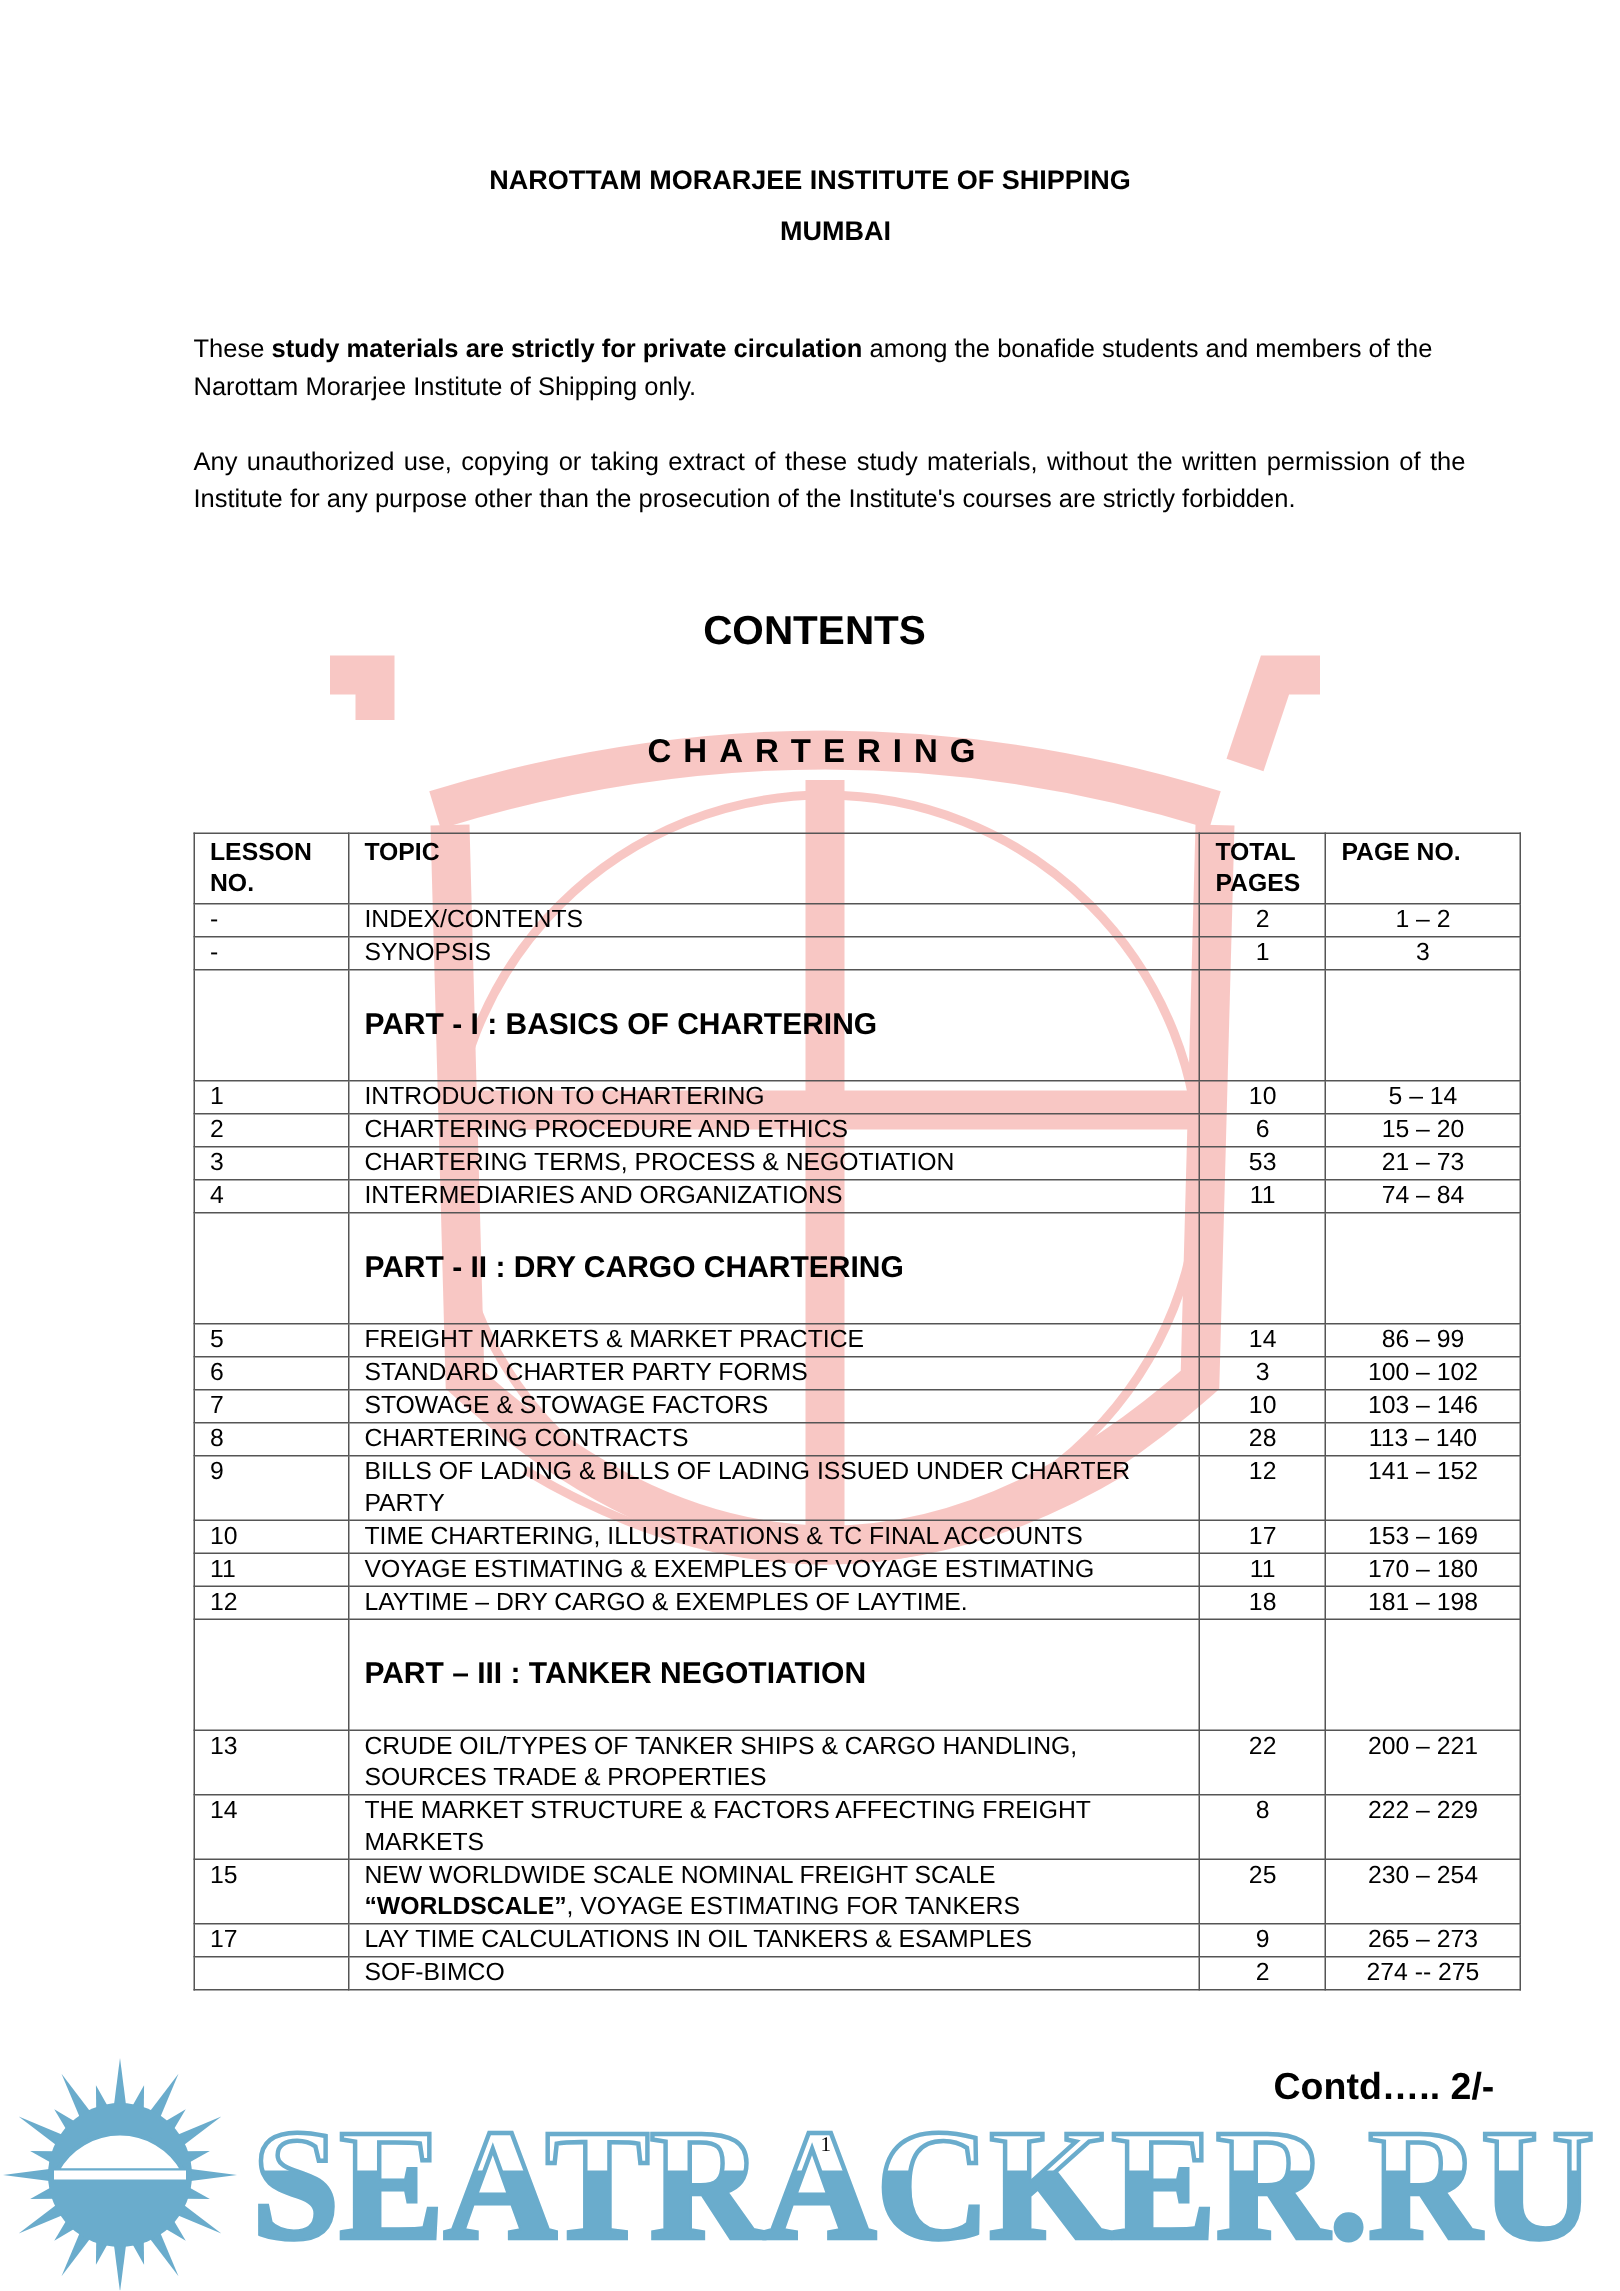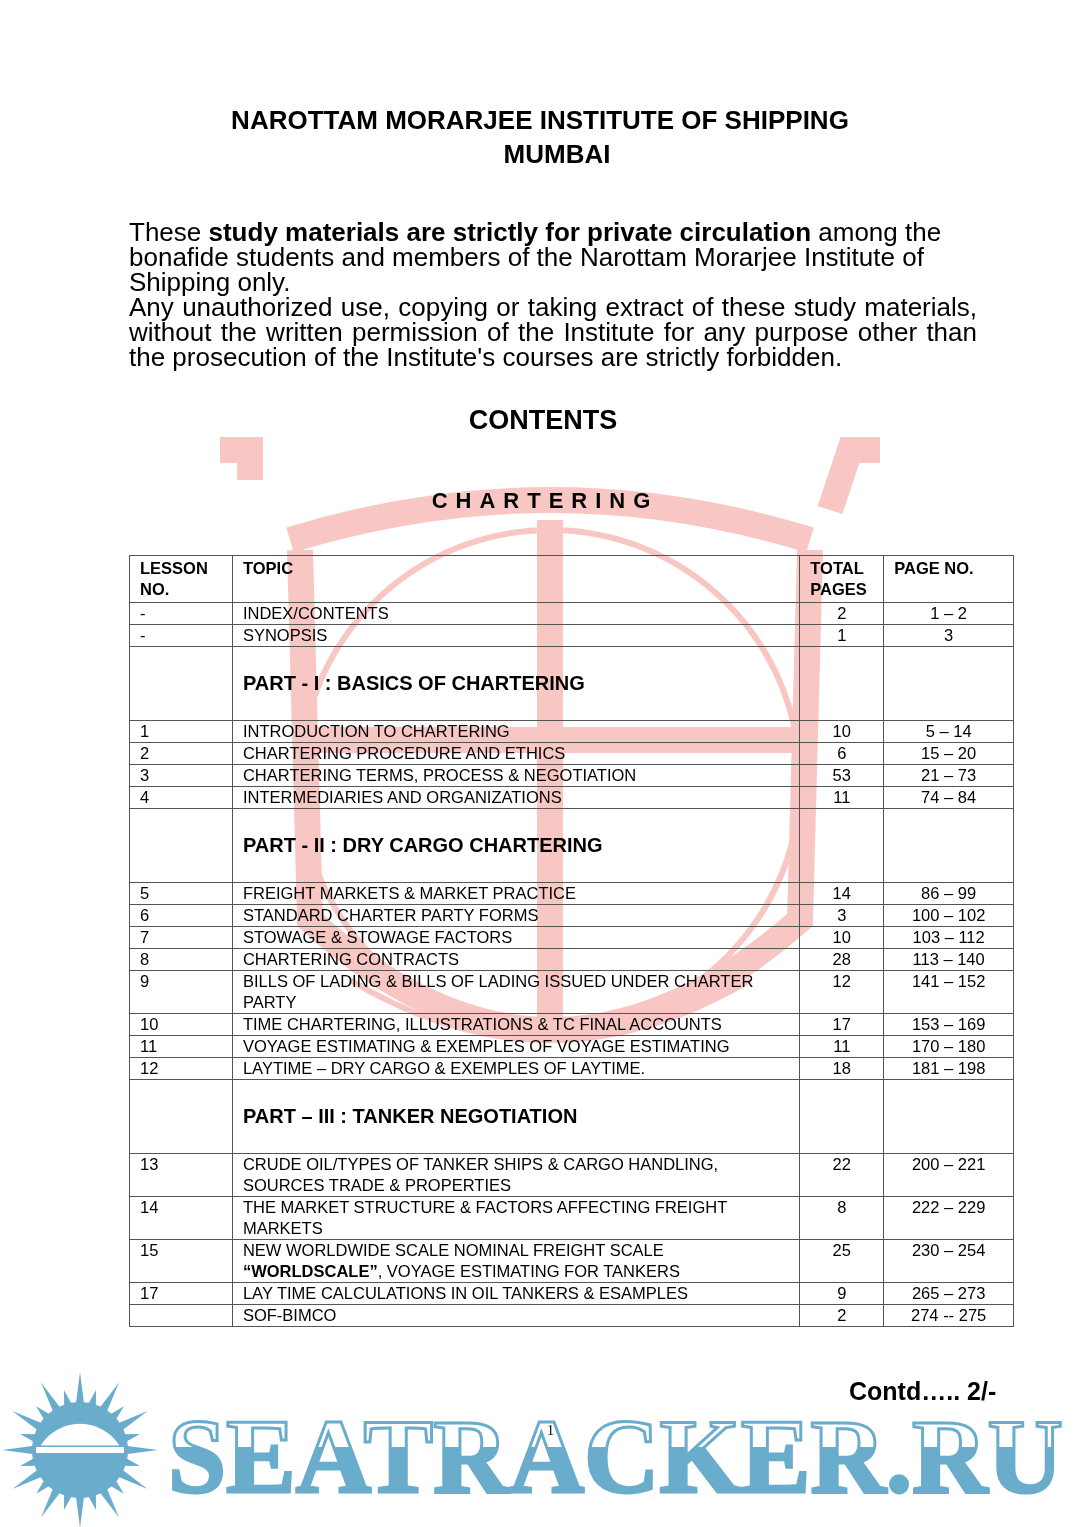--- a/index.html
+++ b/index.html
@@ -1,23 +1,23 @@
 <!DOCTYPE html>
 <html><head>
 <meta charset="utf-8">
 <style>
   html, body { margin: 0; padding: 0; background: #ffffff; }
   body { width: 1080px; height: 1527px; position: relative; overflow: hidden;
          font-family: "Liberation Sans", sans-serif; color: #000; }
   .watermark { position: absolute; left: 190px; top: 420px; width: 720px; height: 700px; z-index: 0; opacity: 0.28; }
   .content { position: absolute; left: 0; top: 0; width: 1080px; z-index: 1; }
-  .title { position: absolute; left: 0; width: 1080px; text-align: center; font-weight: bold; font-size: 26px; line-height: 34px; }
+  .title { position: absolute; left: 0; width: 1080px; text-align: center; font-weight: bold; font-size: 18px; line-height: 34px; }
   .t1 { top: 103px; }
   .t2 { top: 137px; padding-left: 17px; }
-  .para { position: absolute; left: 129px; width: 848px; font-size: 26px; line-height: 25px; text-align: justify; }
+  .para { position: absolute; left: 129px; width: 848px; font-size: 17px; line-height: 25px; text-align: justify; }
   .p1 { top: 220px; text-align: left; }
   .p2 { top: 295px; }
   .contents-h { position: absolute; left: 0; width: 1086px; top: 405px; text-align: center; font-weight: bold; font-size: 27px; }
   .chart-h { position: absolute; left: 0; width: 1090px; top: 488px; text-align: center; font-weight: bold; font-size: 22px; letter-spacing: 8px; }
   table.toc { position: absolute; left: 129px; top: 555px; width: 885px; border-collapse: collapse; font-size: 16.5px; }
   table.toc td, table.toc th { border: 1px solid #555; padding: 0 10px; vertical-align: top; line-height: 21px; }
   table.toc th { font-weight: bold; text-align: left; padding: 2px 10px 2px 10px; }
   table.toc th.c { text-align: left; }
   table.toc td.num { text-align: center; }
   col.c1 { width: 102px; } col.c2 { width: 569px; } col.c3 { width: 84px; } col.c4 { width: 130px; }
@@ -130,21 +130,21 @@
         <tr>
           <td>6</td>
           <td>STANDARD CHARTER PARTY FORMS</td>
           <td class="num">3</td>
           <td class="num">100 – 102</td>
         </tr>
         <tr>
           <td>7</td>
           <td>STOWAGE &amp; STOWAGE FACTORS</td>
           <td class="num">10</td>
-          <td class="num">103 – 112</td>
+          <td class="num">103 – 146</td>
         </tr>
         <tr>
           <td>8</td>
           <td>CHARTERING CONTRACTS</td>
           <td class="num">28</td>
           <td class="num">113 – 140</td>
         </tr>
         <tr>
           <td>9</td>
           <td>BILLS OF LADING &amp; BILLS OF LADING ISSUED UNDER CHARTER PARTY</td>

